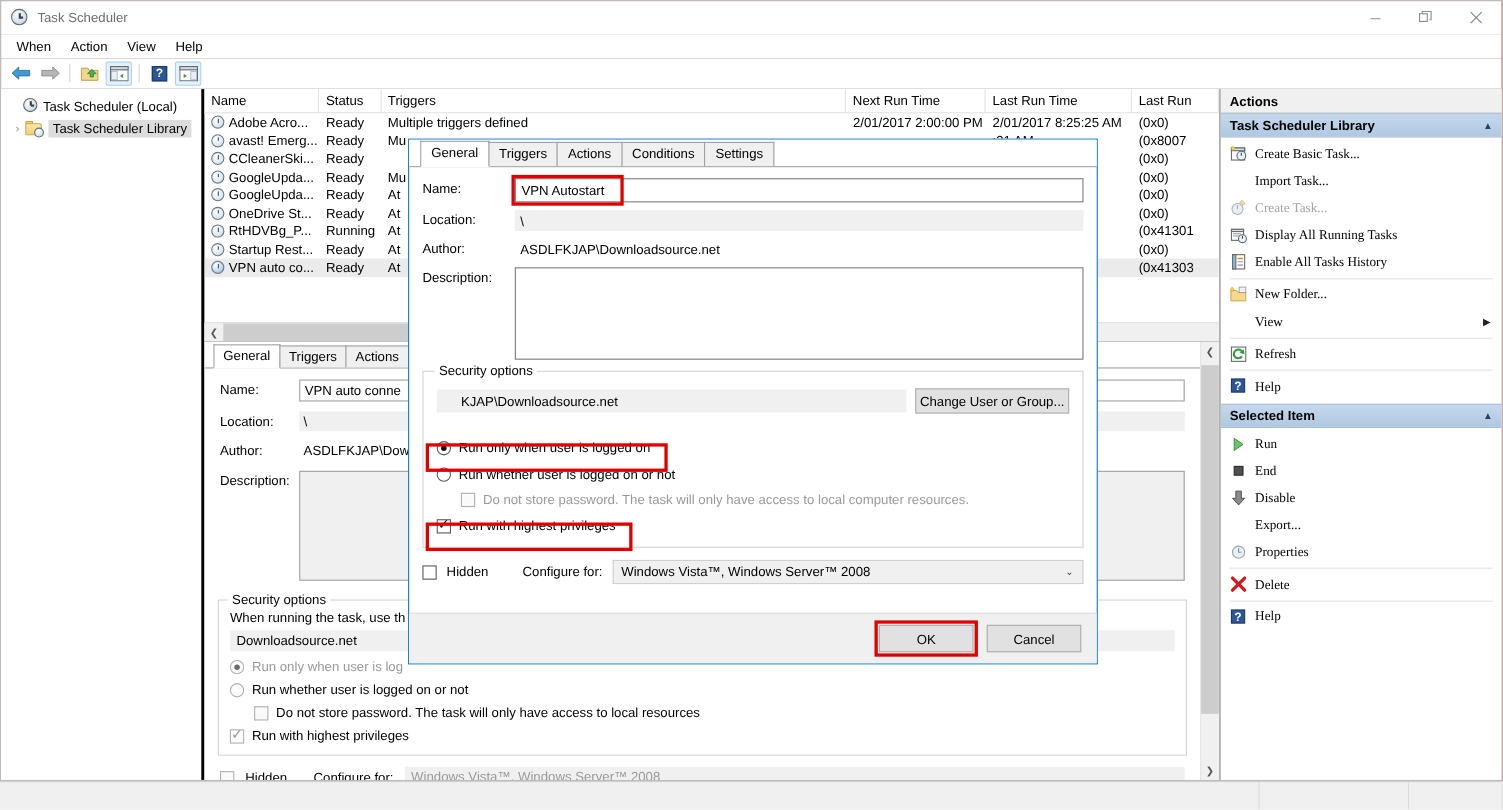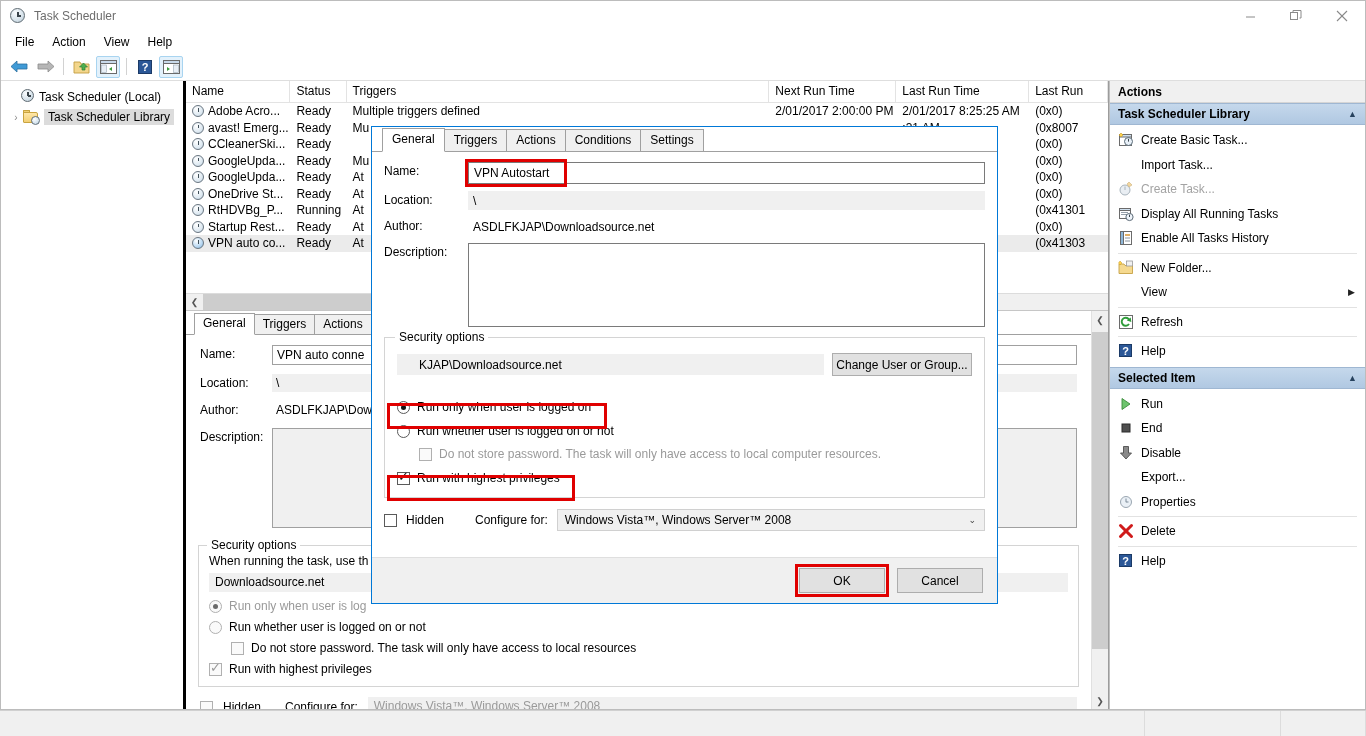--- a/index.html
+++ b/index.html
@@ -399,21 +399,21 @@
     border-top: 1px solid #9fb7d2; border-bottom: 1px solid #9fb7d2;
   }
   .act-group-hdr .caret { font-size: 9px; color: #27425e;}
   .act-list { padding: 3px 0; }
   .act-item {
     height: 24.5px; display:flex; align-items:center;
     padding-left: 8px; font-size: 12px; gap: 7px;
   }
   .act-item .ai-ico { width: 16px; height: 16px; flex:0 0 auto; display:flex; align-items:center; justify-content:center;}
   .act-item.disabled, .act-item.disabled .lbl { color: #a3a3a3; }
-  .act-item .lbl { flex: 1 1 auto; }
+  .act-item .lbl { flex: 1 1 auto; font-family: Liberation Serif, serif; }
   .act-item .submenu { color:#222; font-size: 9px; padding-right: 10px;}
   .act-sep { height: 1px; background: #e2e2e2; margin: 2px 8px; }
   .ico-blue-q {
     width: 14px; height: 14px; background: #2b5797; color:#fff;
     font-size: 11px; font-weight: bold; display:flex; align-items:center; justify-content:center;
     border: 1px solid #1b3a66;
   }
 
   
   .statusbar {
@@ -521,21 +521,21 @@
         <div class="win-btn">
           <svg width="12" height="12" viewBox="0 0 12 12">
             <line x1="1" y1="1" x2="11" y2="11" stroke="#8a8a8a" stroke-width="1.1"></line>
             <line x1="11" y1="1" x2="1" y2="11" stroke="#8a8a8a" stroke-width="1.1"></line>
           </svg>
         </div>
       </div>
     </div>
 
     <div class="menubar">
-      <span class="mi">File</span>
+      <span class="mi">When</span>
       <span class="mi">Action</span>
       <span class="mi">View</span>
       <span class="mi">Help</span>
     </div>
 
     <div class="toolbar">
       <div class="tb-btn">
         <svg class="arrow-ico" viewBox="0 0 19 15">
           <polygon points="1,7.5 7,2 7,5 17,5 17,10 7,10 7,13" fill="#3f9ad6" stroke="#2b6f9e" stroke-width="0.8" stroke-linejoin="round"></polygon>
         </svg>

